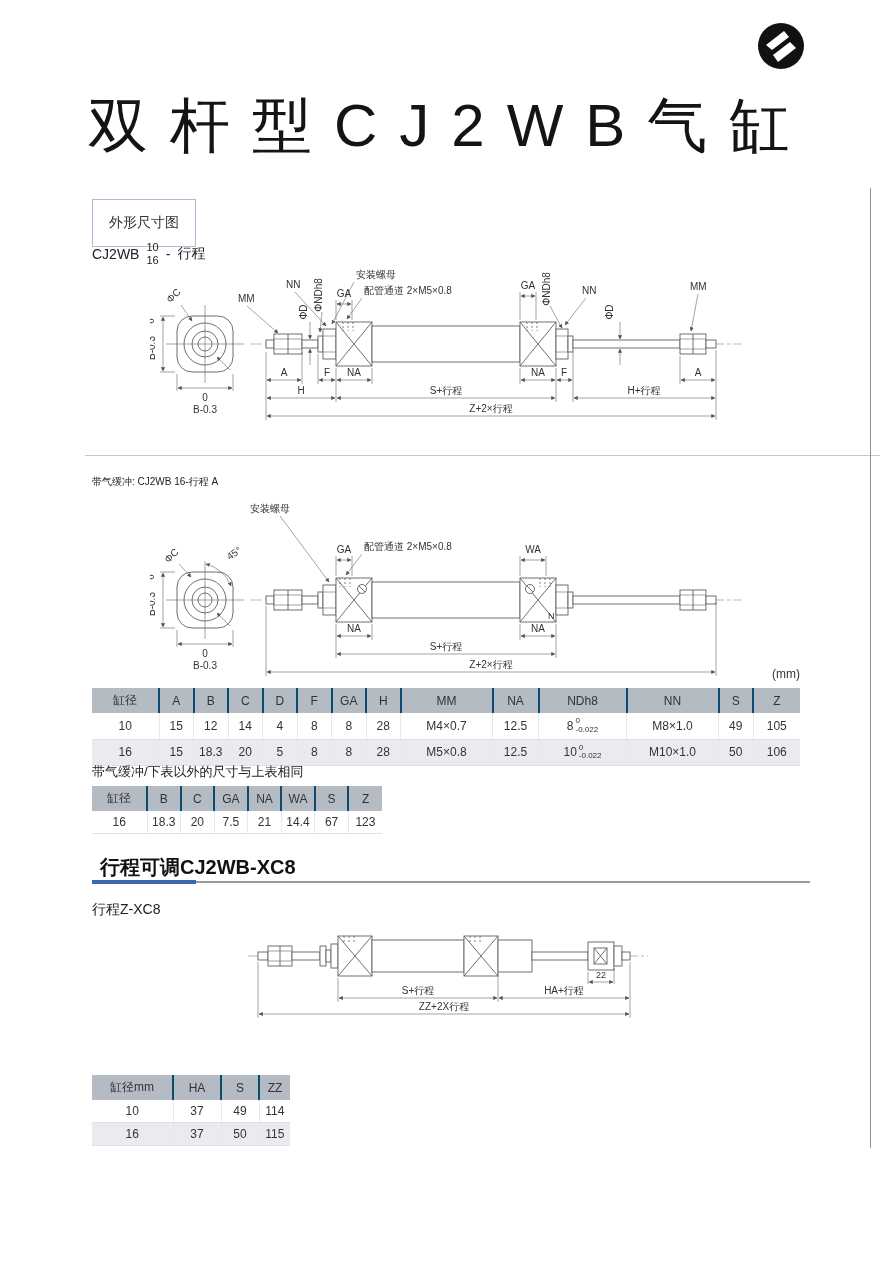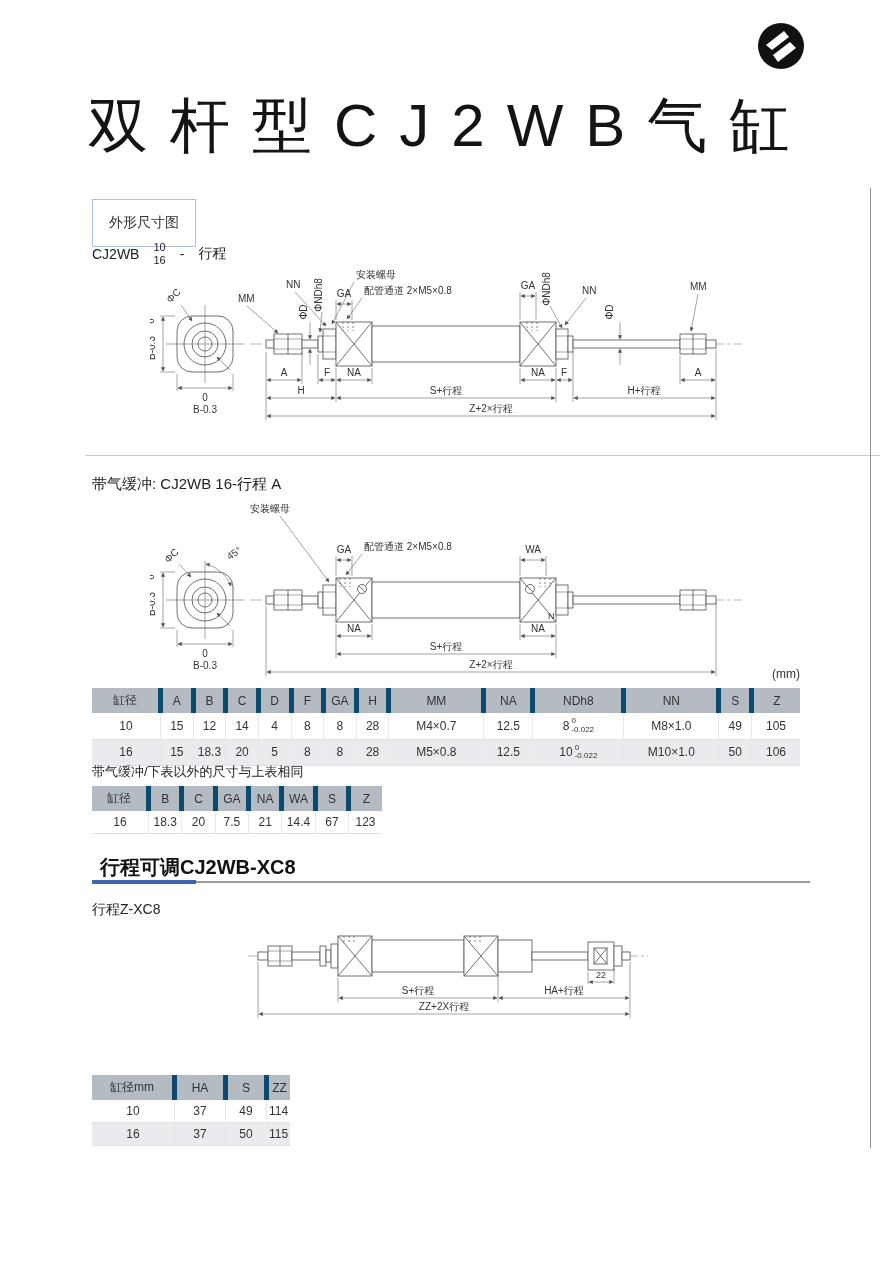--- a/index.html
+++ b/index.html
@@ -4,36 +4,36 @@
 <style>
   html,body{margin:0;padding:0;background:#fff;}
   .page{position:relative;width:890px;height:1270px;background:#fff;overflow:hidden;
         font-family:"Liberation Sans","DejaVu Sans",sans-serif;color:#222;}
   .abs{position:absolute;}
   
   .title{left:88px;top:86px;font-size:60px;letter-spacing:22px;font-weight:400;color:#141414;white-space:nowrap;}
   .logo{left:757px;top:22px;width:48px;height:48px;}
   
   .tag-box{left:92px;top:199px;border:1px solid var(--tag-border,#a9c0dc);padding:14px 16px;font-size:14px;color:#333;}
-  .model-line{left:92px;top:241px;font-size:14px;display:flex;align-items:center;gap:14px;color:#222;}
+  .model-line{left:92px;top:241px;font-size:14px;display:flex;align-items:center;gap:7px;color:#222;}
   .frac{display:inline-flex;flex-direction:column;font-size:11px;line-height:1.15;text-align:center;}
   
   svg text{font-family:"Liberation Sans","DejaVu Sans",sans-serif;font-size:10px;fill:#333;}
   svg text.ts{font-size:9px;}
   .ln{stroke:#5f5f5f;stroke-width:.9;fill:#fff;}
   .lnf{stroke:#5f5f5f;stroke-width:.9;fill:none;}
   .dim{stroke:#666;stroke-width:.6;fill:none;}
   .cl{stroke:#8a8a8a;stroke-width:.6;stroke-dasharray:12 3 3 3;fill:none;}
   .dsh{stroke:#5f5f5f;stroke-width:.8;stroke-dasharray:2 2;fill:none;}
   .divider{left:85px;top:455px;width:795px;height:1px;background:#c8c8c8;}
-  .cushion-title{left:92px;top:475px;font-size:15px;color:#222;text-align:right;}
+  .cushion-title{left:92px;top:475px;font-size:10px;color:#222;text-align:right;}
   .unit-note{left:700px;top:667px;width:100px;text-align:right;font-size:12px;color:#333;}
   
   table{border-collapse:collapse;table-layout:fixed;font-size:12px;color:#333;position:absolute;}
-  th{background:var(--table-header-bg,#b4bbc2);font-weight:400;border-right:5px solid #0c4a6e;padding:4px 1px;text-align:center;}
+  th{background:var(--table-header-bg,#b4bbc2);font-weight:400;border-right:2px solid #0c4a6e;padding:4px 1px;text-align:center;}
   td{text-align:center;border-right:1px solid #e6e8ea;border-bottom:1px solid #dfe2e5;padding:4px 1px;background:#fff;}
   th:last-child,td:last-child{border-right:none;}
   tbody tr:nth-child(even) td{background:var(--row-alt-bg,#e9ebee);}
   #t1{left:92px;top:688px;width:708px;}
   #t1 th:nth-child(1){width:64px}#t1 th:nth-child(9){width:88px}#t1 th:nth-child(10){width:42px}
   #t1 th:nth-child(11){width:84px}#t1 th:nth-child(12){width:88px}#t1 th:nth-child(14){width:44px}
   #t2{left:92px;top:786px;width:290px;}
   #t2 th:nth-child(1){width:52px}
   #t3{left:92px;top:1030px;width:198px;margin-top:45px;}
   #t3 th:nth-child(1){width:78px}#t3 th:nth-child(2){width:44px}#t3 th:nth-child(3){width:34px}

